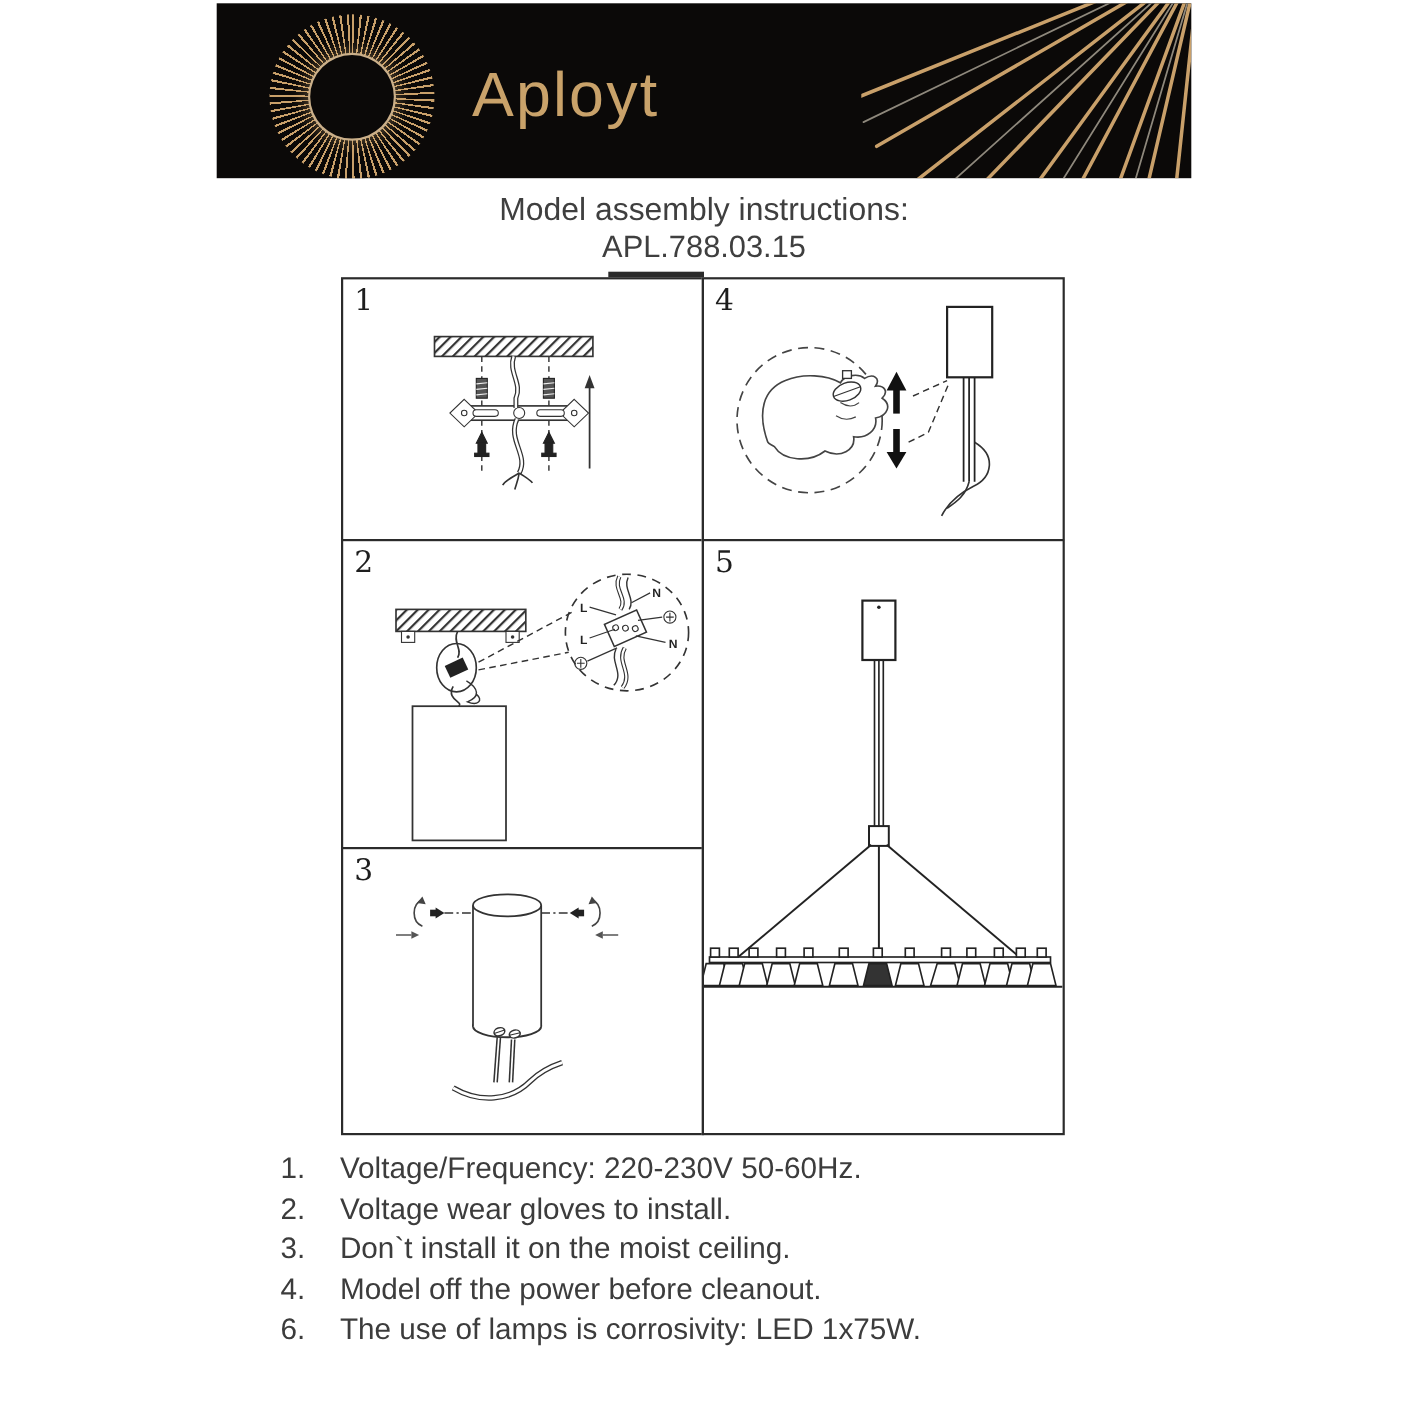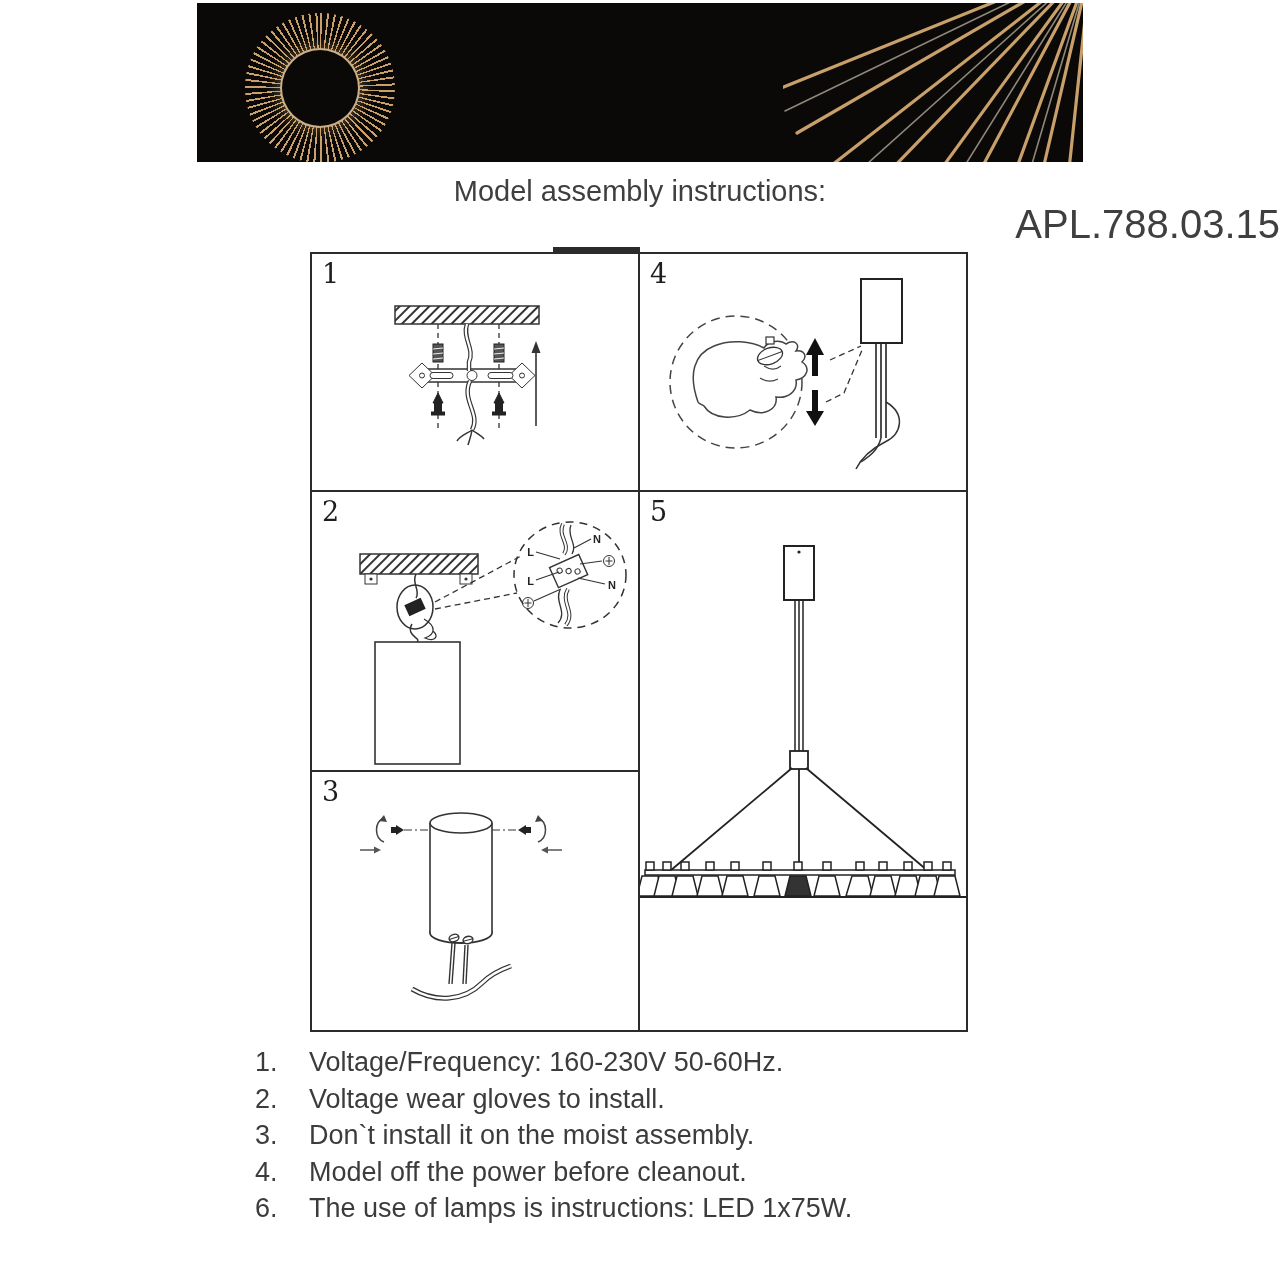--- a/index.html
+++ b/index.html
@@ -11,21 +11,21 @@
   .header{position:absolute;left:197px;top:3px;width:886px;height:159px;background:#0b0908;overflow:hidden;}
   .sunburst{position:absolute;left:48px;top:10px;width:150px;height:150px;border-radius:50%;
     background:repeating-conic-gradient(from 0deg,#c9a06a 0deg 1.6deg,#0b0908 1.6deg 5.4deg);}
   .sunburst::after{content:"";position:absolute;inset:35px;background:#0b0908;border-radius:50%;
     border:2px solid rgba(236,205,160,.85);box-shadow:0 0 14px 3px rgba(220,180,120,.35);}
   .brand{position:absolute;left:232px;top:50px;font-size:57px;letter-spacing:2px;color:#c9a26a;font-weight:400;}
   .rays{position:absolute;right:0;top:0;}
   
   .title{position:absolute;left:0;top:175px;width:1280px;text-align:center;line-height:33px;}
   .title .t1{font-size:29px;color:#3f3f3f;}
-  .title .t2{font-size:40px;color:#3f3f3f;text-align:right;}
+  .title .t2{font-size:28px;color:#3f3f3f;}
   
   .grid{position:absolute;left:310px;top:252px;width:658px;height:780px;}
   .panel{position:absolute;background:#fff;border:2px solid #2b2b2b;box-sizing:border-box;}
   .p1{left:0;top:0;width:330px;height:240px;}
   .p2{left:0;top:238px;width:330px;height:282px;}
   .p3{left:0;top:518px;width:330px;height:262px;}
   .p4{left:328px;top:0;width:330px;height:240px;}
   .p5{left:328px;top:238px;width:330px;height:542px;}
   .pnum{position:absolute;left:10px;top:4px;font-family:"DejaVu Serif",serif;font-size:27px;color:#1e1e1e;}
   .panel svg{position:absolute;left:0;top:0;}
@@ -34,20 +34,21 @@
   .instr{position:absolute;left:255px;top:1044px;width:860px;font-size:27px;line-height:36.5px;color:#3c3c3c;}
   .row{white-space:nowrap;}
   .li-num{display:inline-block;width:54px;}
   svg text{font-family:"Liberation Sans",sans-serif;}
 </style>
 </head>
 <body>
 
 <div class="header">
   <div class="sunburst"></div>
+  <div class="brand">Aployt</div>
   <svg class="rays" width="300" height="159" viewBox="0 0 300 159">
     <g stroke="#c9a06a" stroke-width="3.2" stroke-linecap="round">
       <line x1="308" y1="-40" x2="-7" y2="87"></line>
       <line x1="308" y1="-40" x2="14" y2="130"></line>
       <line x1="308" y1="-40" x2="40" y2="169"></line>
       <line x1="308" y1="-40" x2="72" y2="204"></line>
       <line x1="308" y1="-40" x2="108" y2="235"></line>
       <line x1="308" y1="-40" x2="148" y2="260"></line>
       <line x1="308" y1="-40" x2="192" y2="280"></line>
       <line x1="308" y1="-40" x2="231" y2="291"></line>
@@ -363,18 +364,18 @@
           </g>
       </g>
       <line x1="0" y1="405" x2="326" y2="405" stroke="#222" stroke-width="1.8"></line>
     </svg>
   </div>
 
   <div class="top-notch" style="left:243px;top:-5px;position:absolute;"></div>
 </div>
 
 <div class="instr">
-  <div class="row"><span class="li-num">1.</span><span>Voltage/Frequency: 160-230V 50-60Hz.</span></div>
+  <div class="row"><span class="li-num">1.</span><span>Voltage/Frequency: 220-230V 50-60Hz.</span></div>
   <div class="row"><span class="li-num">2.</span><span>Voltage wear gloves to install.</span></div>
-  <div class="row"><span class="li-num">3.</span><span>Don`t install it on the moist assembly.</span></div>
+  <div class="row"><span class="li-num">3.</span><span>Don`t install it on the moist ceiling.</span></div>
   <div class="row"><span class="li-num">4.</span><span>Model off the power before cleanout.</span></div>
-  <div class="row"><span class="li-num">6.</span><span>The use of lamps is instructions: LED 1x75W.</span></div>
+  <div class="row"><span class="li-num">6.</span><span>The use of lamps is corrosivity: LED 1x75W.</span></div>
 </div>
 
 </body></html>

